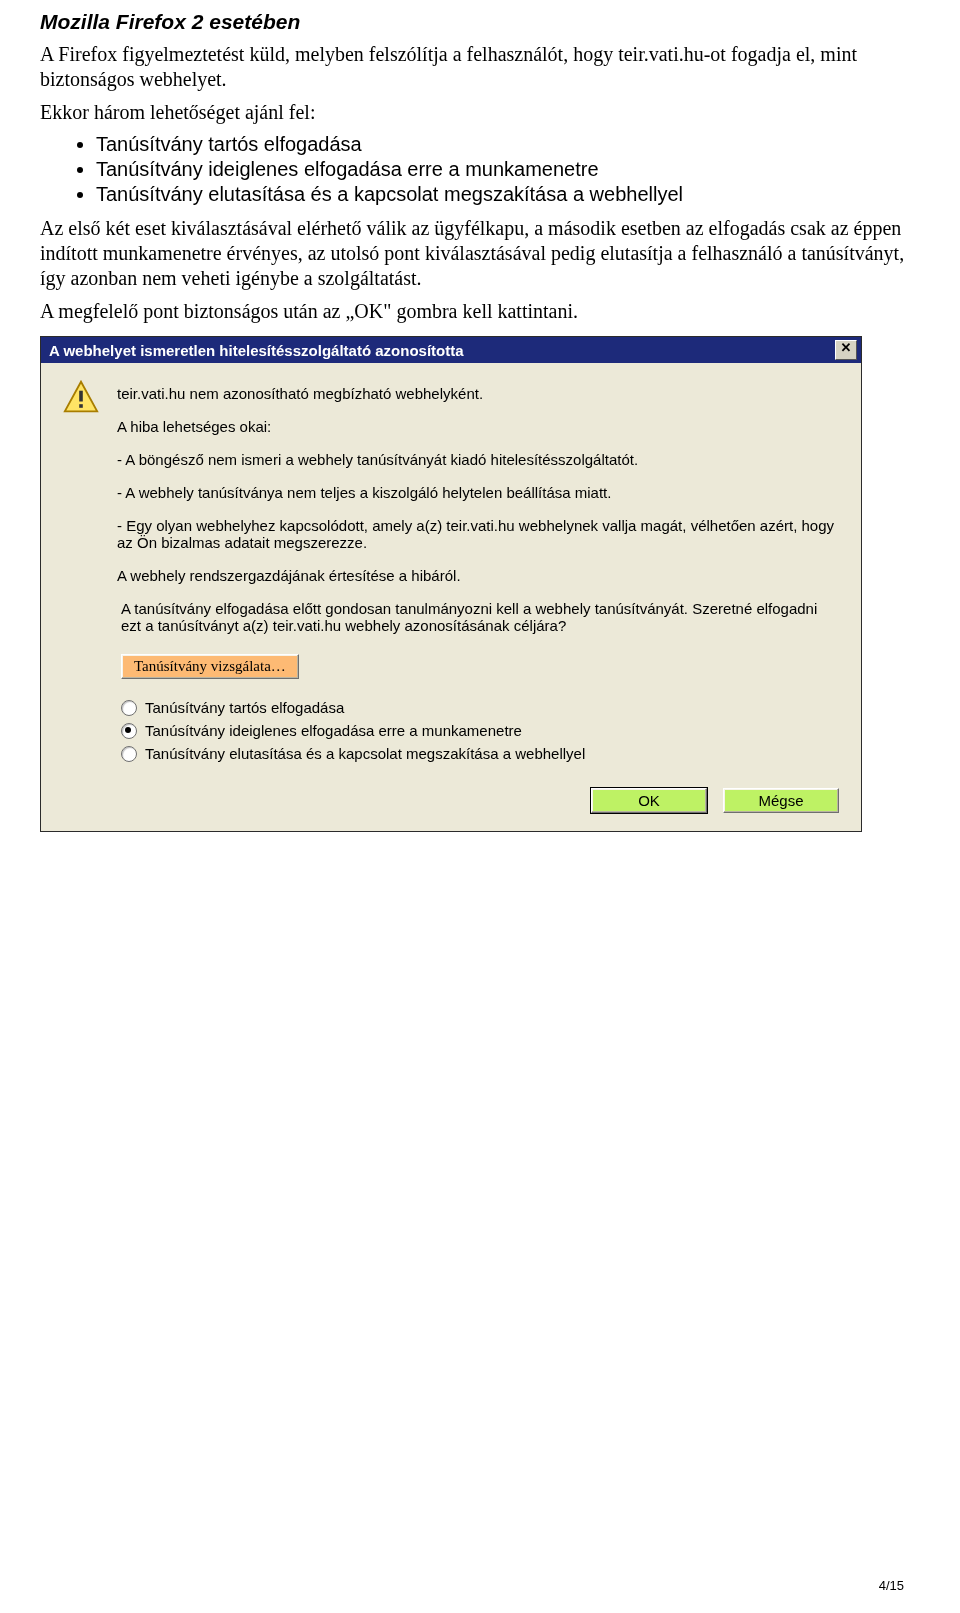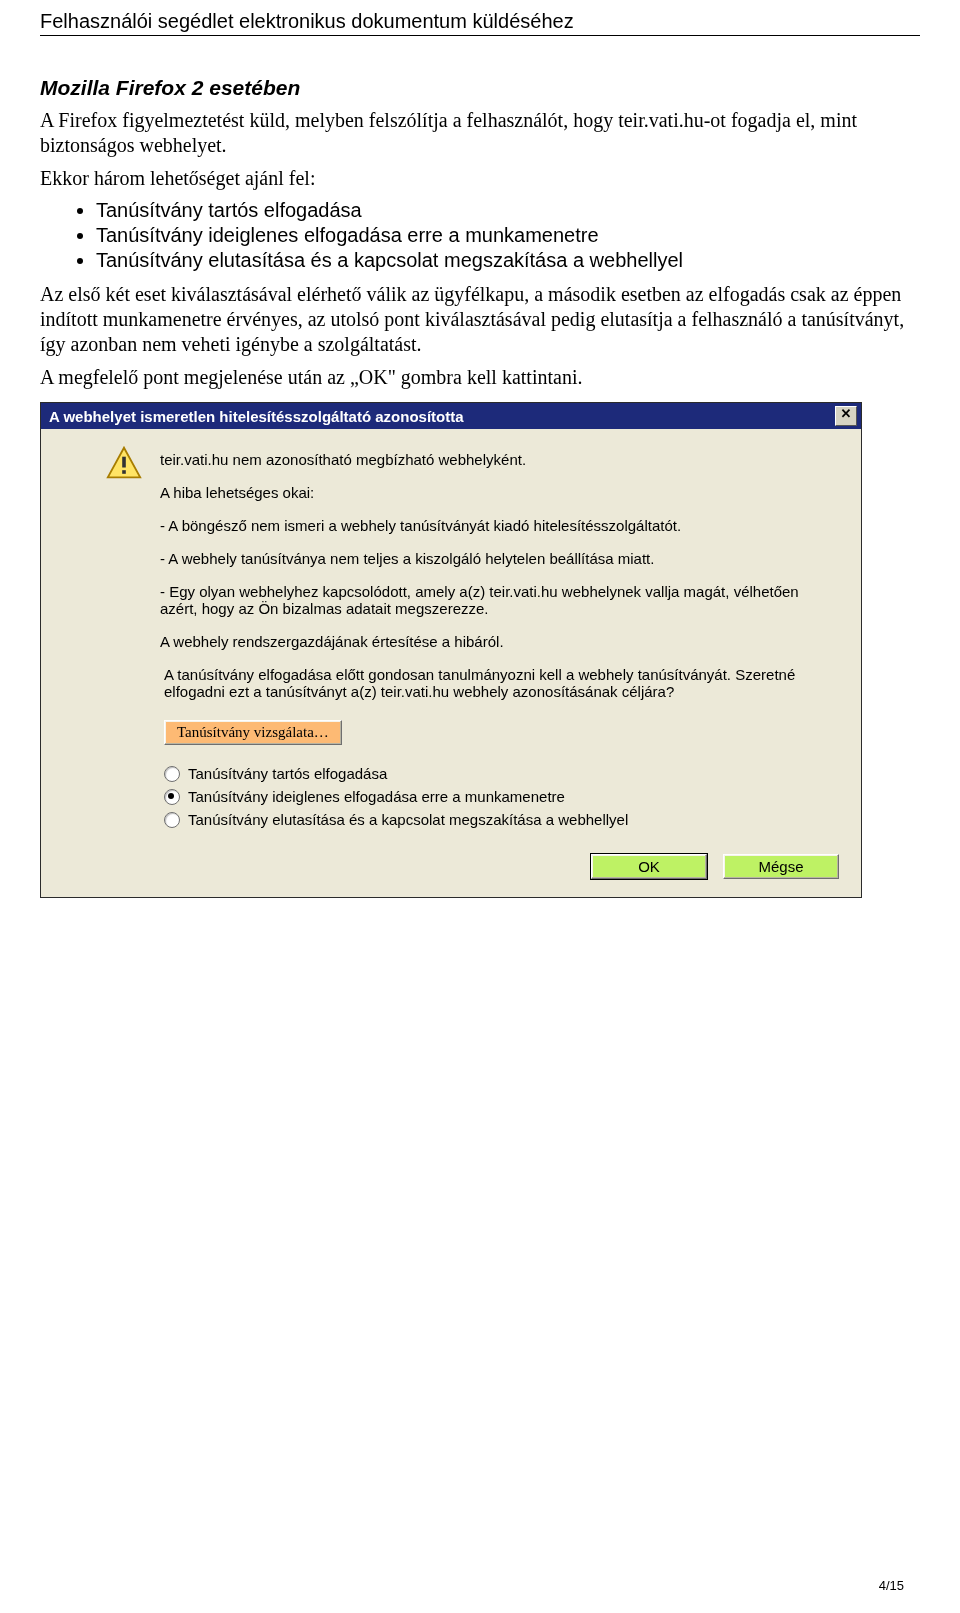--- a/index.html
+++ b/index.html
@@ -71,21 +71,20 @@
     border-right-color: #555;
     border-bottom-color: #555;
     color: #000;
     font-size: 13px;
     line-height: 14px;
     text-align: center;
     font-family: Arial, sans-serif;
   }
   .dialog-body {
     padding: 16px 22px 18px 22px;
-    margin-left: 43px;
   }
   .top-row {
     display: flex;
     gap: 18px;
   }
   .warn-icon svg {
     width: 36px;
     height: 36px;
   }
   .msg-col {
@@ -161,37 +160,36 @@
     bottom: 20px;
     right: 56px;
     font-size: 13px;
   }
 </style>
 </head>
 <body>
 
 <div class="page">
 
-  <div class="header-line">Felhasználói segédlet elektronikus dokumentum küldéséhez</div>
 
   <div class="section-title">Mozilla Firefox 2 esetében</div>
 
   <div class="body-text">A Firefox figyelmeztetést küld, melyben felszólítja a felhasználót, hogy teir.vati.hu-ot fogadja el, mint biztonságos webhelyet.</div>
 
   <div class="body-text">Ekkor három lehetőséget ajánl fel:</div>
 
   <ul class="bullets">
     <li>Tanúsítvány tartós elfogadása</li>
     <li>Tanúsítvány ideiglenes elfogadása erre a munkamenetre</li>
     <li>Tanúsítvány elutasítása és a kapcsolat megszakítása a webhellyel</li>
   </ul>
 
   <div class="body-text">Az első két eset kiválasztásával elérhető válik az ügyfélkapu, a második esetben az elfogadás csak az éppen indított munkamenetre érvényes, az utolsó pont kiválasztásával pedig elutasítja a felhasználó a tanúsítványt, így azonban nem veheti igénybe a szolgáltatást.</div>
 
-  <div class="body-text">A megfelelő pont megjelenése után az „OK" gombra kell kattintani.</div>
+  <div class="body-text">A megfelelő pont biztonságos után az „OK" gombra kell kattintani.</div>
 
   <div class="dialog">
     <div class="titlebar">
       <span class="title-text">A webhelyet ismeretlen hitelesítésszolgáltató azonosította</span>
       <span class="close-btn">✕</span>
     </div>
     <div class="dialog-body">
 
       <div class="top-row">
         <div class="warn-icon">

